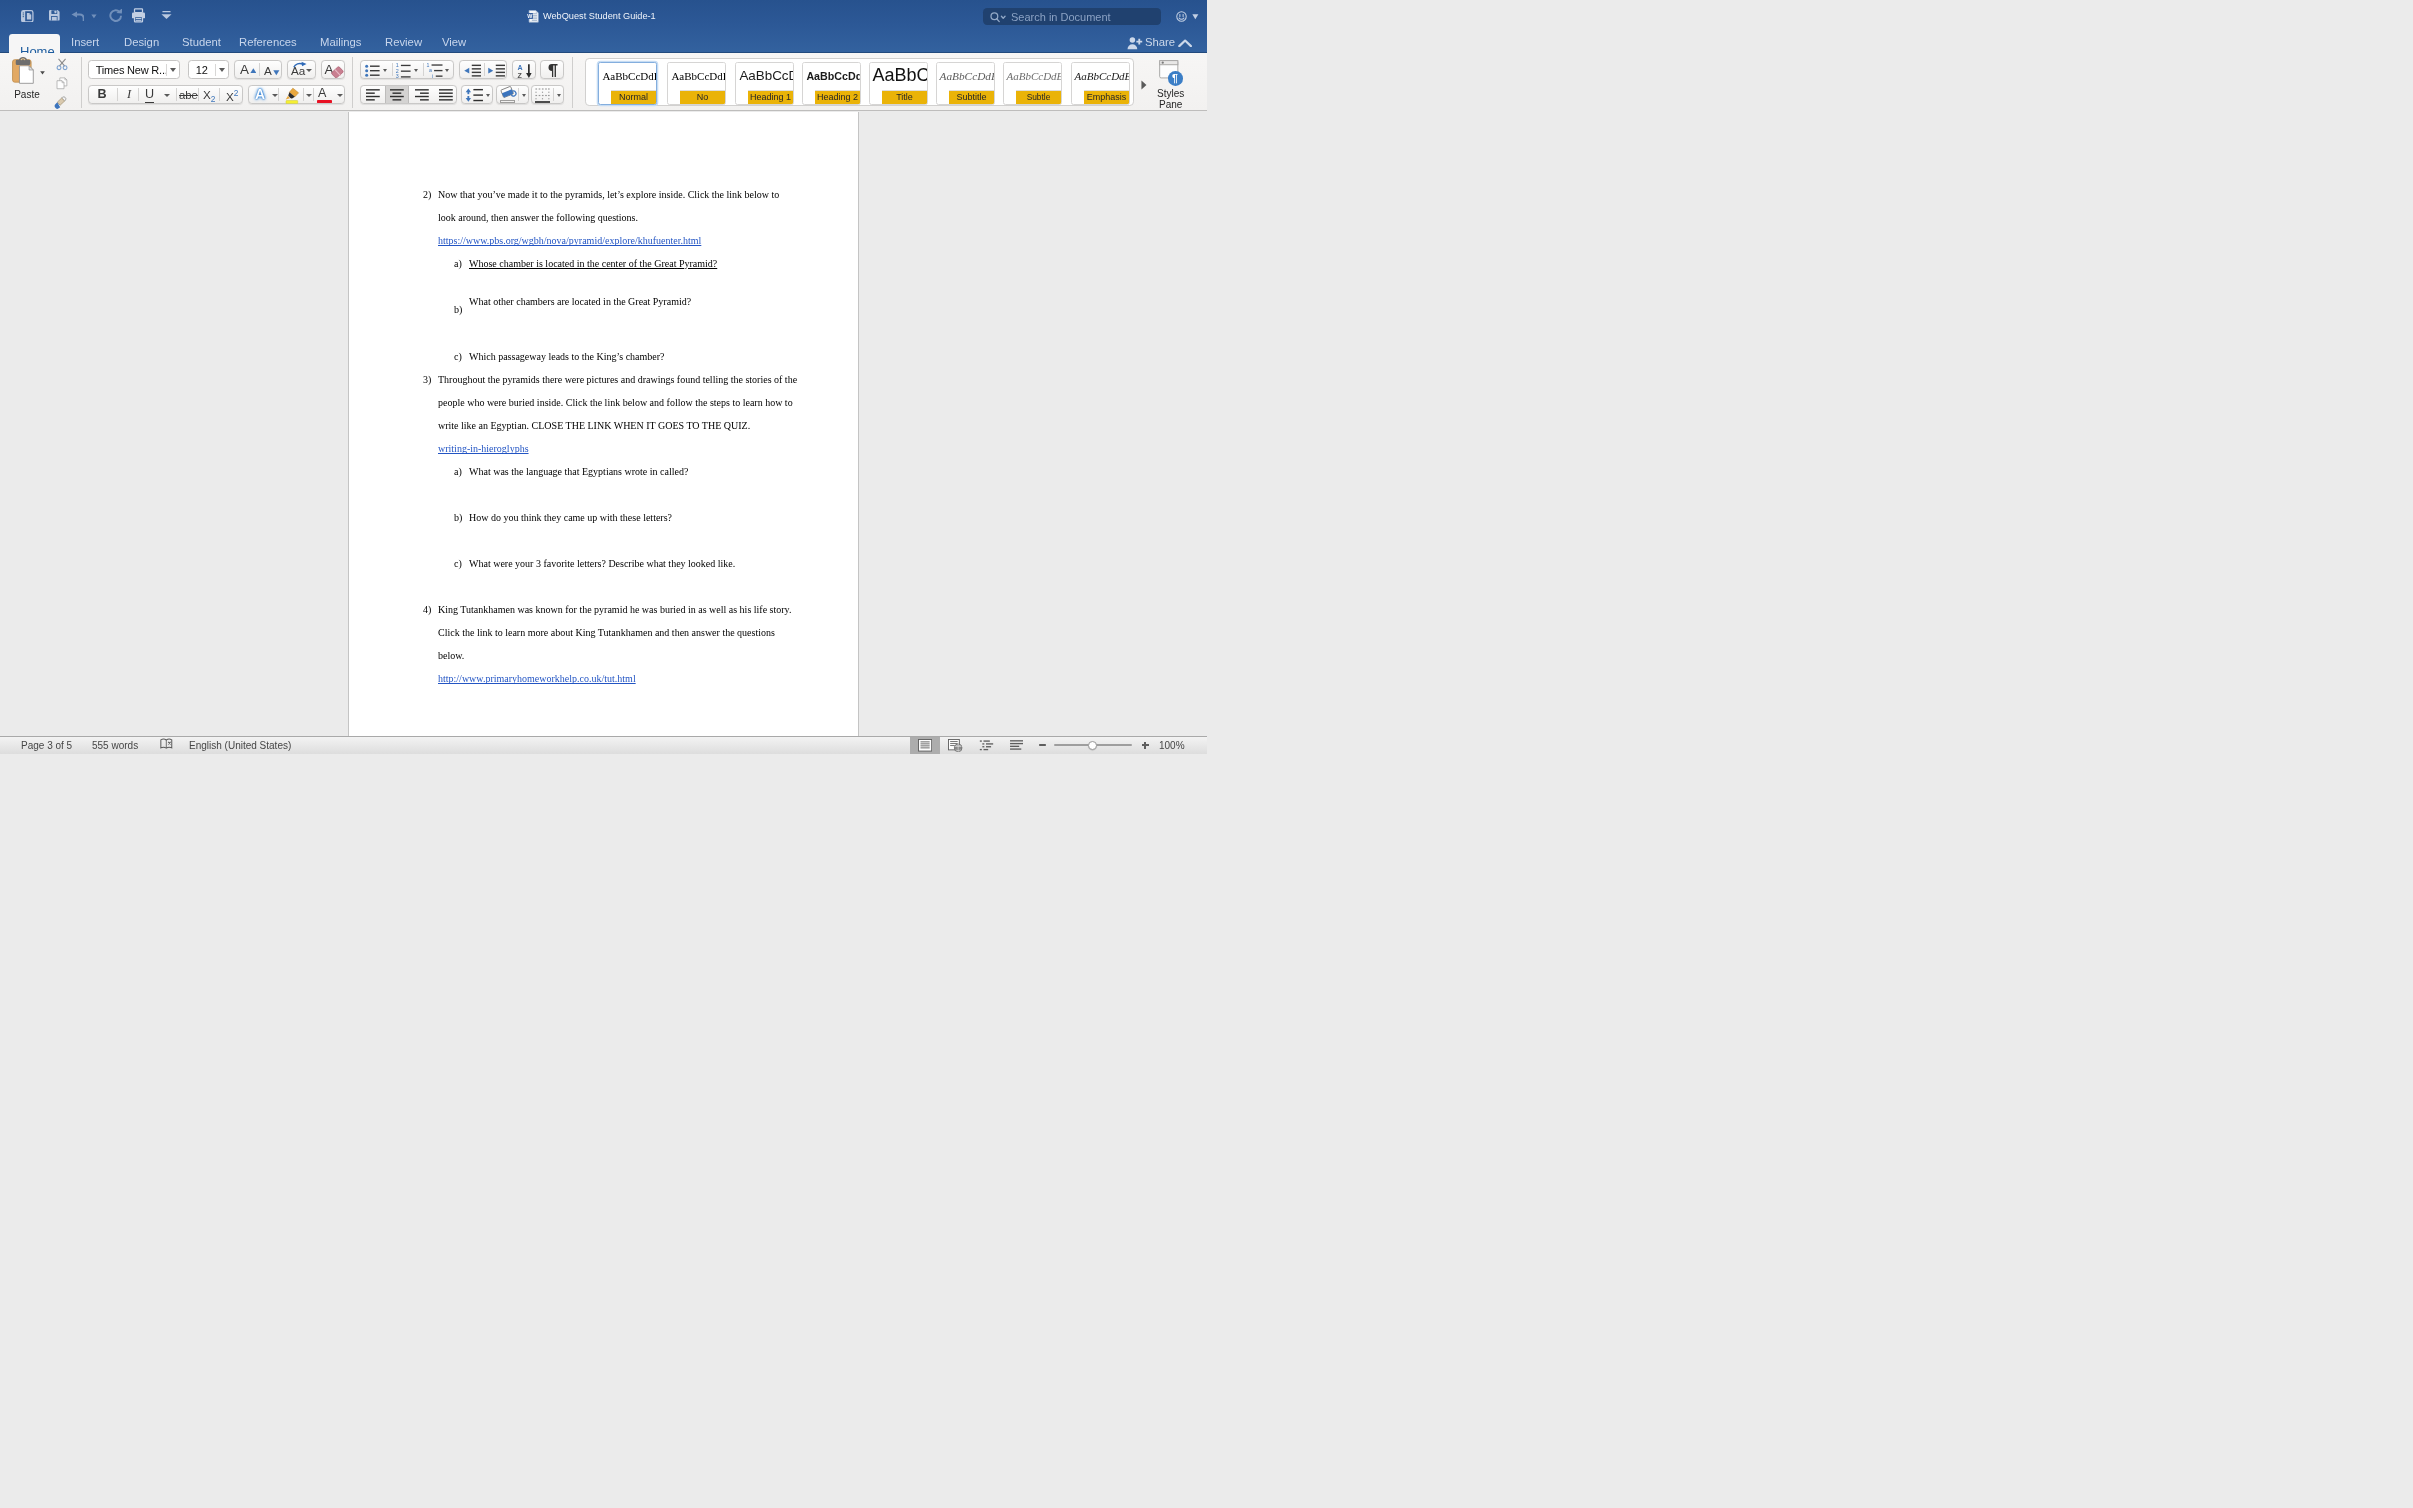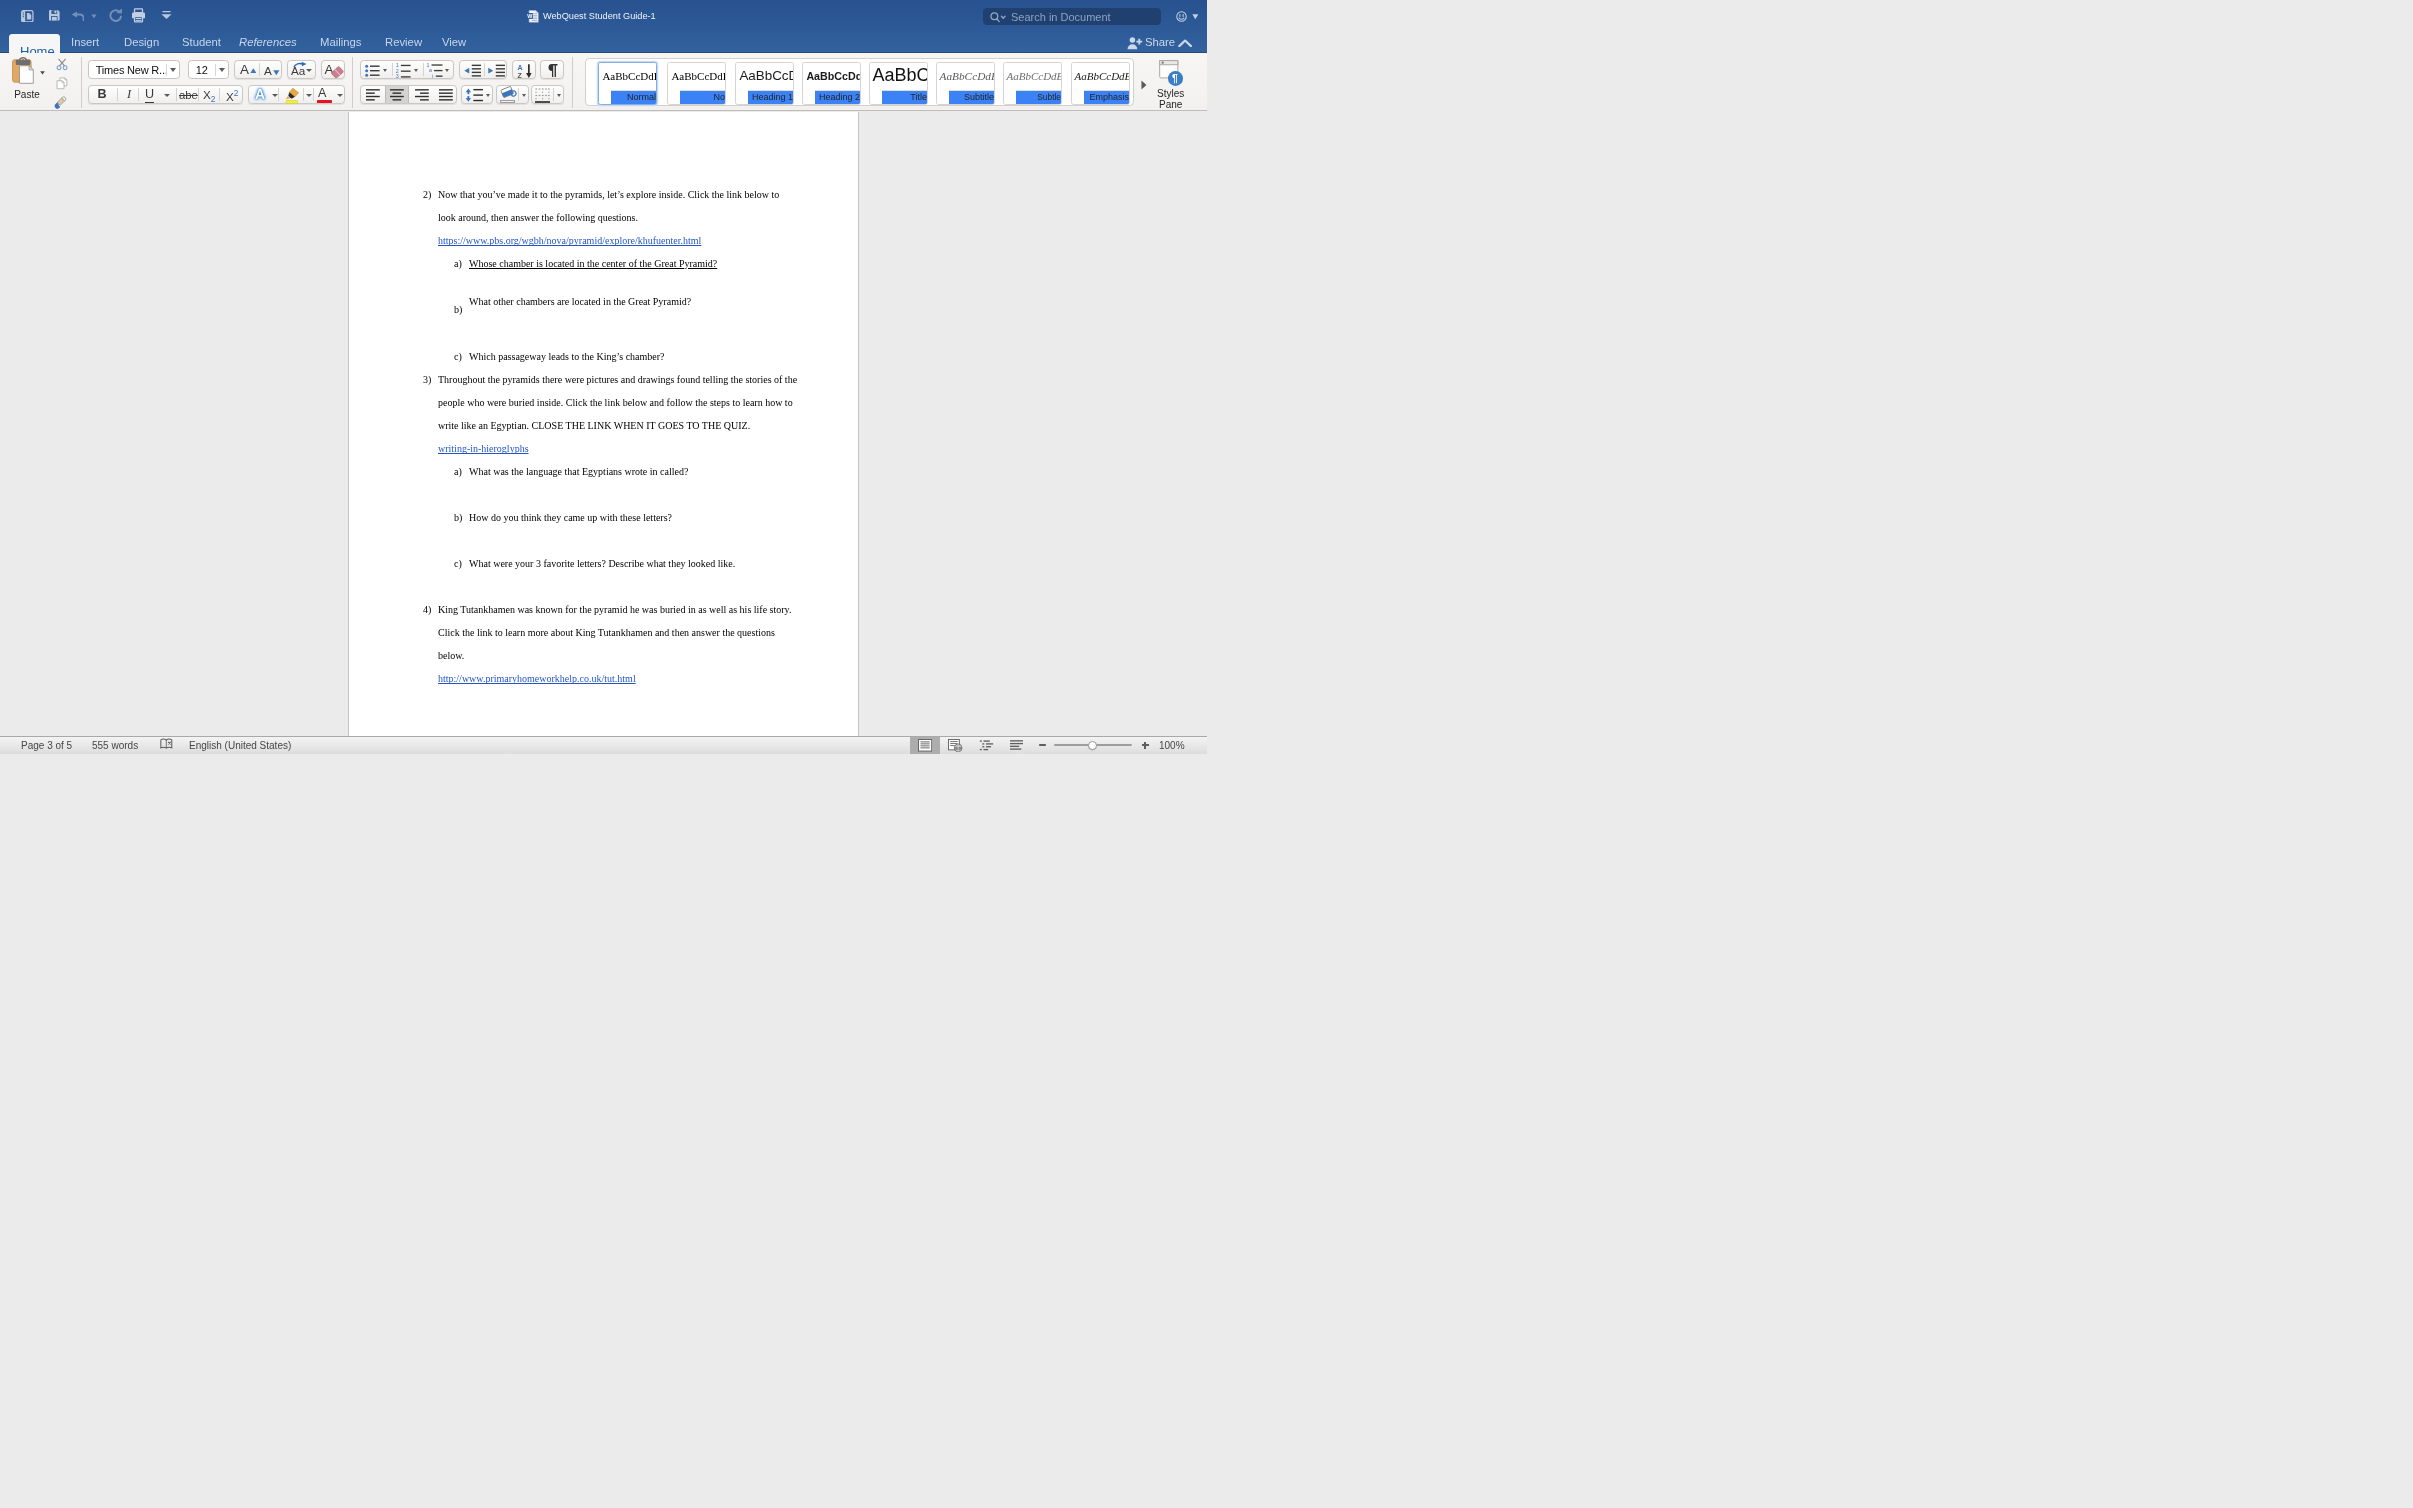--- a/index.html
+++ b/index.html
@@ -23,22 +23,22 @@
   .combo { background:#fff; border:0.8px solid #c6c5c4; border-radius:3.4px; height:19px; top:60px; }
   .combo .ct { position:absolute; left:6.7px; top:2.9px; font-size:11px; color:#111; white-space:nowrap; overflow:hidden; }
   .dar { width:0; height:0; border-left:3.5px solid transparent; border-right:3.5px solid transparent; border-top:4.4px solid #5a5a5a; }
   .row1 { top:60px; height:19px; }
   .row2 { top:85px; height:19px; }
   .lbl { font-size:9.6px; color:#262626; }
   
   #gallery { left:585px; top:58px; width:549px; height:48px; background:#fff; border:0.8px solid #d1d0cf; border-radius:4.2px; }
   .card { position:absolute; top:2.8px; height:43px; width:59px; background:#fff; border:0.8px solid #d6d5d4; border-radius:2.5px; overflow:hidden; }
   .card .prev { position:absolute; left:0; right:0; top:0; height:28.5px; background:#fff; white-space:nowrap; }
-  .card .cl { position:absolute; left:12px; right:0; bottom:0; height:14px; background:#3b82f6; border-top:0.8px solid #dededd;
-     font-size:9px; color:#262626; text-align:right; line-height:13.4px; }
+  .card .cl { position:absolute; left:12px; right:0; bottom:0; height:14px; background:#eab308; border-top:0.8px solid #dededd;
+     font-size:9px; color:#262626; text-align:center; line-height:13.4px; }
   .serif { font-family:"Liberation Serif", serif; }
   
   #docarea { left:0; top:112px; width:1207px; height:624px; background:#ebebeb; overflow:hidden; }
   #page { position:absolute; left:348px; top:0px; width:511px; height:624px; background:#fff;
      border-left:0.8px solid #c4c4c4; border-right:0.8px solid #c4c4c4; }
   .tl { position:absolute; font-family:"Liberation Serif", serif; font-size:10px; line-height:13.4px; color:#000; white-space:nowrap; }
   .lk { color:#2355c4; text-decoration:underline; text-decoration-thickness:0.8px; text-underline-offset:1.3px; text-decoration-skip-ink:none; }
   
   #statusbar { left:0; top:736px; width:1207px; height:18px; background:linear-gradient(180deg,#f3f3f3,#dddddd); border-top:0.8px solid #a9a9a9; }
   .st { font-size:10px; color:#464646; top:740px; }
@@ -127,21 +127,21 @@
   </svg>
   <div class="abs" style="left:1145px; top:36px; font-size:11.3px; color:#ccd8ea;">Share</div>
   <svg class="abs" style="left:1178px; top:39px;" width="14.2" height="8.4" viewBox="0 0 17 10" fill="none">
     <path d="M1.5 8.5 L8.5 1.8 L15.5 8.5" stroke="#ccd8ea" stroke-width="2.6" stroke-linecap="round" stroke-linejoin="round"></path>
   </svg>
   <div id="hometab" class="abs"></div>
   <div id="hometxt" class="abs tabtxt">Home</div>
   <div class="abs tabtxt" style="left:71px;">Insert</div>
   <div class="abs tabtxt" style="left:124px;text-align:center;">Design</div>
   <div class="abs tabtxt" style="left:182px;">Student</div>
-  <div class="abs tabtxt" style="left:239px;font-style:italic;">References</div>
+  <div class="abs tabtxt" style="left:239px;">References</div>
   <div class="abs tabtxt" style="left:320px;">Mailings</div>
   <div class="abs tabtxt" style="left:385px;">Review</div>
   <div class="abs tabtxt" style="left:442px;">View</div>
   <div id="ribbon" class="abs"></div>
 
   <svg class="abs" style="left:12px; top:57px;" width="22" height="27" viewBox="0 0 26 32">
     <rect x="0.6" y="3.2" width="22" height="26.6" rx="2.6" fill="#e2a964" stroke="#c08f51" stroke-width="1"></rect>
     <path d="M8.2 3.4 a5 4.6 0 0 1 9.6 0 l2.2 0 a1.6 1.6 0 0 1 1.6 1.6 v3 a1.6 1.6 0 0 1-1.6 1.6 h-14 a1.6 1.6 0 0 1-1.6-1.6 v-3 a1.6 1.6 0 0 1 1.6-1.6 z" fill="#6e6e6e"></path>
     <path d="M10.6 3.8 a2.5 2.3 0 0 1 4.8 0" fill="none" stroke="#f0c98c" stroke-width="1.3"></path>
     <path d="M8.8 10.4 h11.4 l5 5 v15.8 h-16.4 z" fill="#fff" stroke="#8e8e8e" stroke-width="1"></path>

